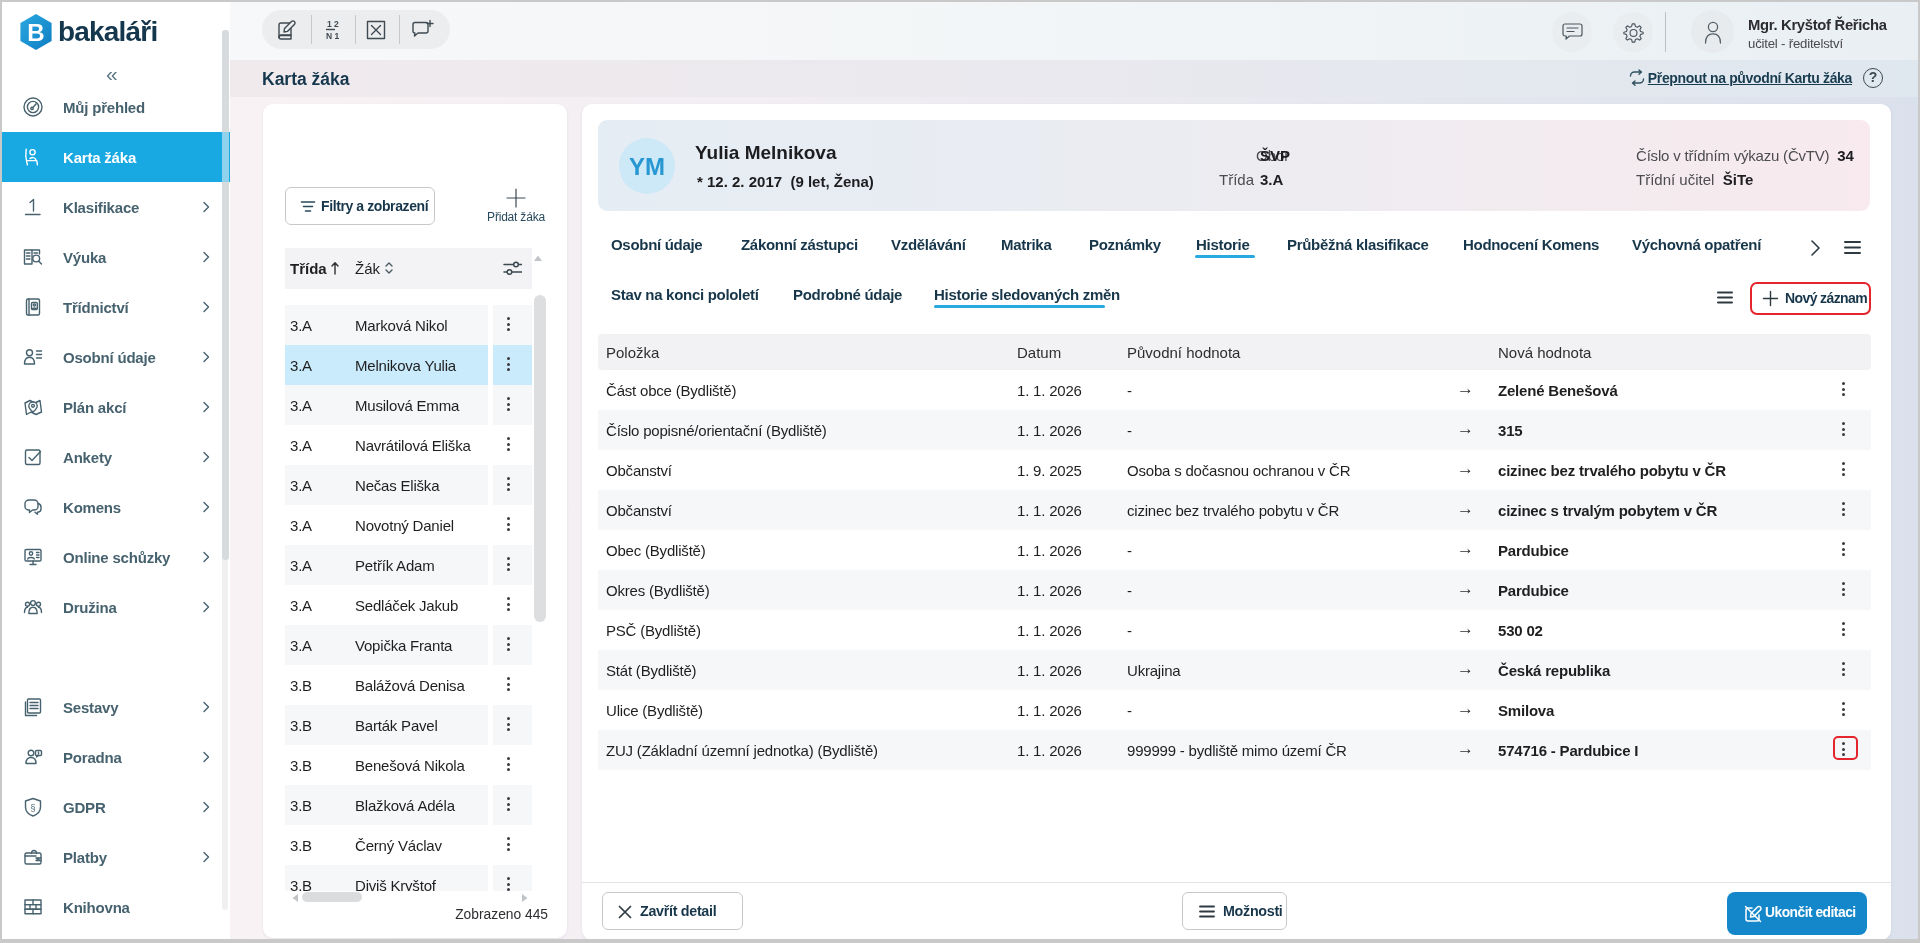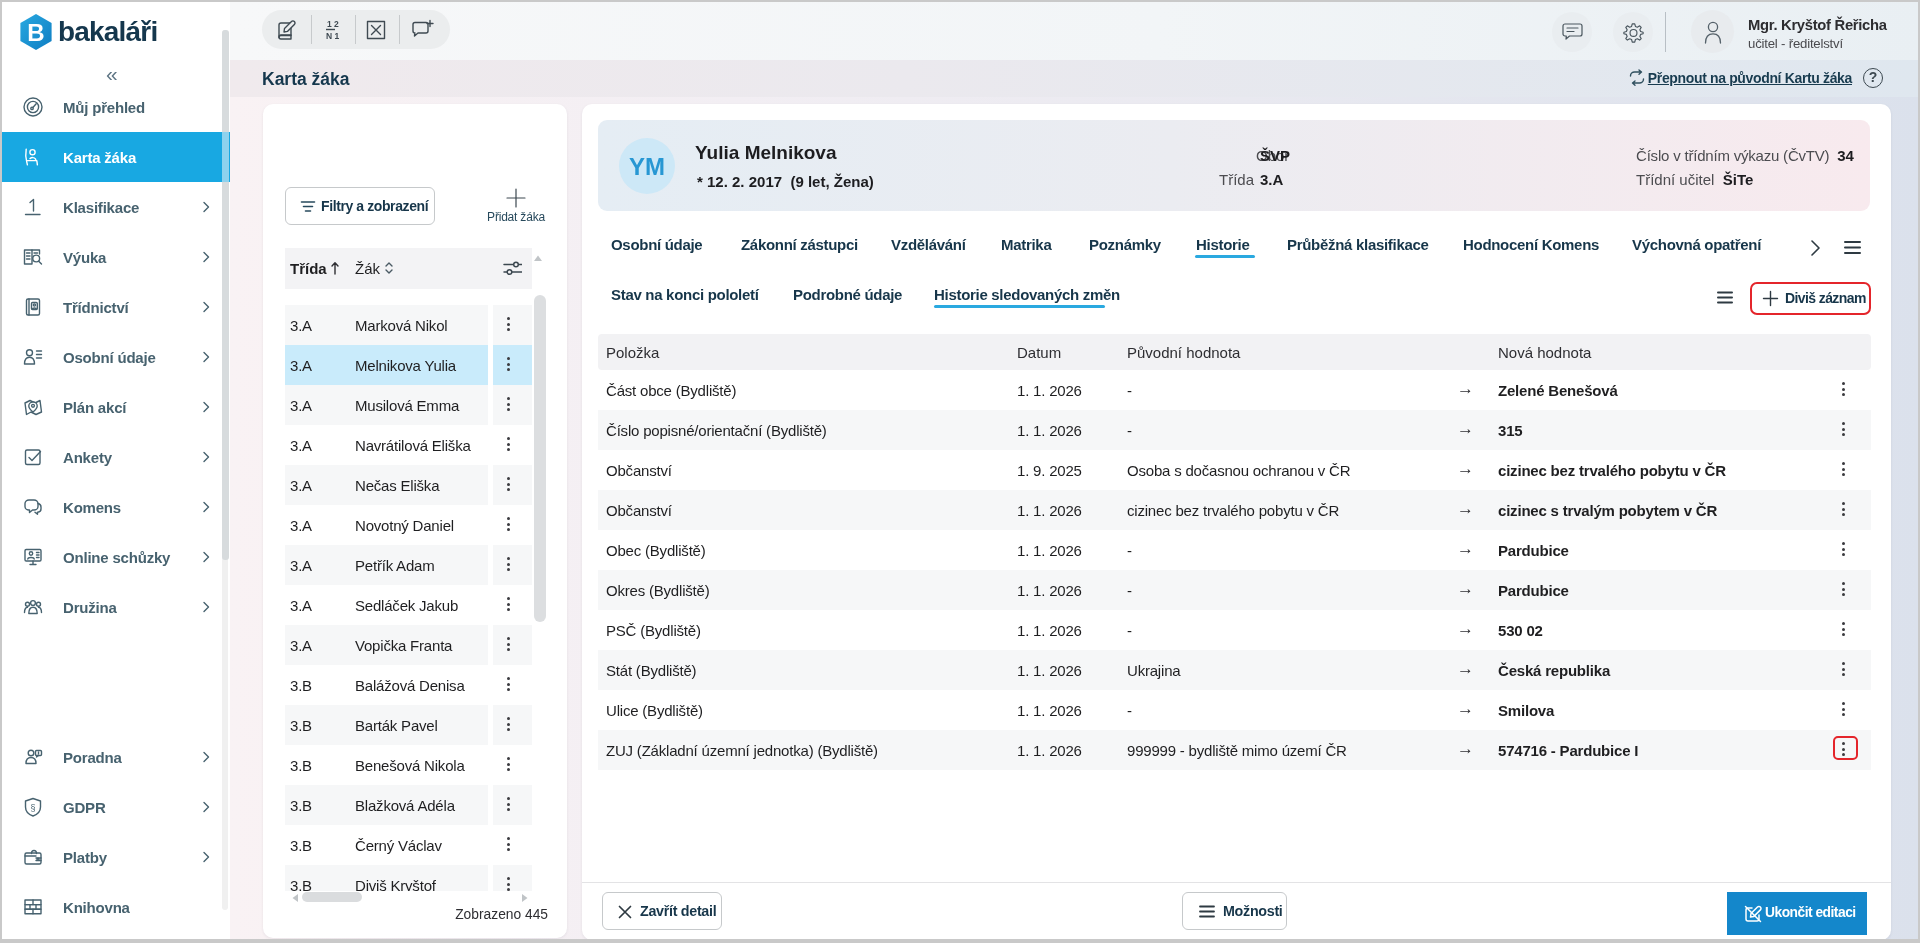--- a/index.html
+++ b/index.html
@@ -188,20 +188,31 @@
           <circle cx="5.5" cy="8.2" r="2"></circle>
           <circle cx="16.5" cy="8.2" r="2"></circle>
           <path d="M2.5 16.5 C2.5 12.8 4 11.4 5.5 11.4 M19.5 16.5 C19.5 12.8 18 11.4 16.5 11.4"></path>
           <path d="M6.8 17.5 C6.8 12.8 8.8 11.2 11 11.2 C13.2 11.2 15.2 12.8 15.2 17.5 Z"></path>
         </svg>
         <span class="txt">Družina</span>
         <svg class="chev lineico" viewBox="0 0 12 12">
           <path d="M4 1.5 L8.5 6 L4 10.5"></path>
         </svg>
       </div>
+    <div class="mitem" style="top:680px">
+        <svg class="ico lineico" viewBox="0 0 22 22">
+          <rect x="5.5" y="3" width="13" height="14" rx="1"></rect>
+          <path d="M3.5 6 L3.5 19.5 L14.5 19.5"></path>
+          <path d="M8 6.5 L16 6.5 M8 9.5 L16 9.5 M8 12.5 L16 12.5"></path>
+        </svg>
+        <span class="txt">Sestavy</span>
+        <svg class="chev lineico" viewBox="0 0 12 12">
+          <path d="M4 1.5 L8.5 6 L4 10.5"></path>
+        </svg>
+      </div>
     <div class="mitem" style="top:730px">
         <svg class="ico lineico" viewBox="0 0 22 22">
           <circle cx="9" cy="7" r="2.8"></circle>
           <path d="M4 17.5 C4 13 6.5 11.5 9 11.5 C11.5 11.5 14 13 14 17.5 Z"></path>
           <rect x="13.5" y="4.5" width="6" height="5" rx="1"></rect>
           <path d="M15 9.5 L14.5 11 L16.5 9.5"></path>
           <path d="M16.5 6 L16.5 8"></path>
         </svg>
         <span class="txt">Poradna</span>
         <svg class="chev lineico" viewBox="0 0 12 12">
@@ -537,21 +548,21 @@
     <div class="subtabs" style="left:211px">Podrobné údaje</div>
     <div class="subtabs" style="left:352px">Historie sledovaných změn</div>
     <div class="abs" style="left:352px;top:201px;width:171px;height:3px;background:#2aa9e0;border-radius:2px"></div>
     <svg class="abs lineico" style="left:1135px;top:187px;color:#2e3a42;stroke-width:2" width="16" height="13" viewBox="0 0 16 13">
         <path d="M1 1.5 L15 1.5 M1 6.5 L15 6.5 M1 11.5 L15 11.5"></path>
       </svg>
     <div class="abs" style="left:1168px;top:178px;width:121px;height:33px;border:2.5px solid #e4252b;border-radius:7px;background:#fff">
       <svg class="abs lineico" style="left:10px;top:6px;color:#2e3a42;stroke-width:1.4" width="17" height="17" viewBox="0 0 17 17">
           <path d="M8.5 1.5 L8.5 15.5 M1.5 8.5 L15.5 8.5"></path>
         </svg>
-      <span class="abs" style="left:33px;top:6px;font-size:14px;font-weight:bold;color:#17364a;letter-spacing:-0.6px">Diviš záznam</span>
+      <span class="abs" style="left:33px;top:6px;font-size:14px;font-weight:bold;color:#17364a;letter-spacing:-0.6px">Nový záznam</span>
     </div>
     <div class="thead">
       <span class="abs" style="left:8px;top:10px">Položka</span>
       <span class="abs" style="left:419px;top:10px">Datum</span>
       <span class="abs" style="left:529px;top:10px">Původní hodnota</span>
       <span class="abs" style="left:900px;top:10px">Nová hodnota</span>
     </div>
     <div id="trows">
       <div class="trow" style="top:266px">
           <span class="c1">Část obce (Bydliště)</span>
@@ -669,33 +680,33 @@
           <span class="c4">574716 - Pardubice I</span>
           <div class="kebab" style="left:1244px;top:12px">
             <i></i>
             <i></i>
             <i></i>
           </div>
         </div>
     </div>
     <div class="abs" style="left:1251px;top:632px;width:25px;height:24px;border:2.5px solid #e4252b;border-radius:5px"></div>
     <div class="abs" style="left:0;top:778px;width:1309px;height:1px;background:#e3e3e5"></div>
-    <div class="btn" style="left:20px;top:788px;width:120px;height:38px">
+    <div class="btn" style="left:20px;top:788px;width:141px;height:38px">
       <svg class="abs lineico" style="left:15px;top:12px;color:#2e3a42;stroke-width:1.7" width="14" height="14" viewBox="0 0 14 14">
           <path d="M1.5 1.5 L12.5 12.5 M12.5 1.5 L1.5 12.5"></path>
         </svg>
       <span class="abs" style="left:37px;top:10px;font-size:14.3px;letter-spacing:-0.3px">Zavřít detail</span>
     </div>
     <div class="btn" style="left:600px;top:788px;width:105px;height:38px">
       <svg class="abs lineico" style="left:16px;top:12px;color:#2e3a42;stroke-width:1.8" width="16" height="13" viewBox="0 0 16 13">
           <path d="M1 1.5 L15 1.5 M1 6.5 L15 6.5 M1 11.5 L15 11.5"></path>
         </svg>
       <span class="abs" style="left:40px;top:10px;font-size:14.3px;letter-spacing:-0.3px">Možnosti</span>
     </div>
-    <div class="abs" style="left:1145px;top:788px;width:140px;height:43px;background:#1487cb;border-radius:0">
+    <div class="abs" style="left:1145px;top:788px;width:140px;height:43px;background:#1487cb;border-radius:8px">
       <svg class="abs lineico" style="left:16px;top:12px;color:#fff;stroke-width:1.5" width="20" height="20" viewBox="0 0 20 20">
           <path d="M16 11 L16 15 C16 16.1 15.1 17 14 17 L5 17 C3.9 17 3 16.1 3 15 L3 6 C3 4.9 3.9 4 5 4 L9 4"></path>
           <path d="M8 9.5 L14.5 3 C15.3 2.2 16.6 2.2 17.4 3 C18.2 3.8 18.2 5.1 17.4 5.9 L10.9 12.4 L7.5 13 Z"></path>
           <path d="M2.5 2.5 L17.5 17.5"></path>
         </svg>
       <span class="abs" style="left:38px;top:13px;font-size:13.8px;font-weight:bold;color:#fff;letter-spacing:-0.5px">Ukončit editaci</span>
     </div>
   </div>
 </div>
 

